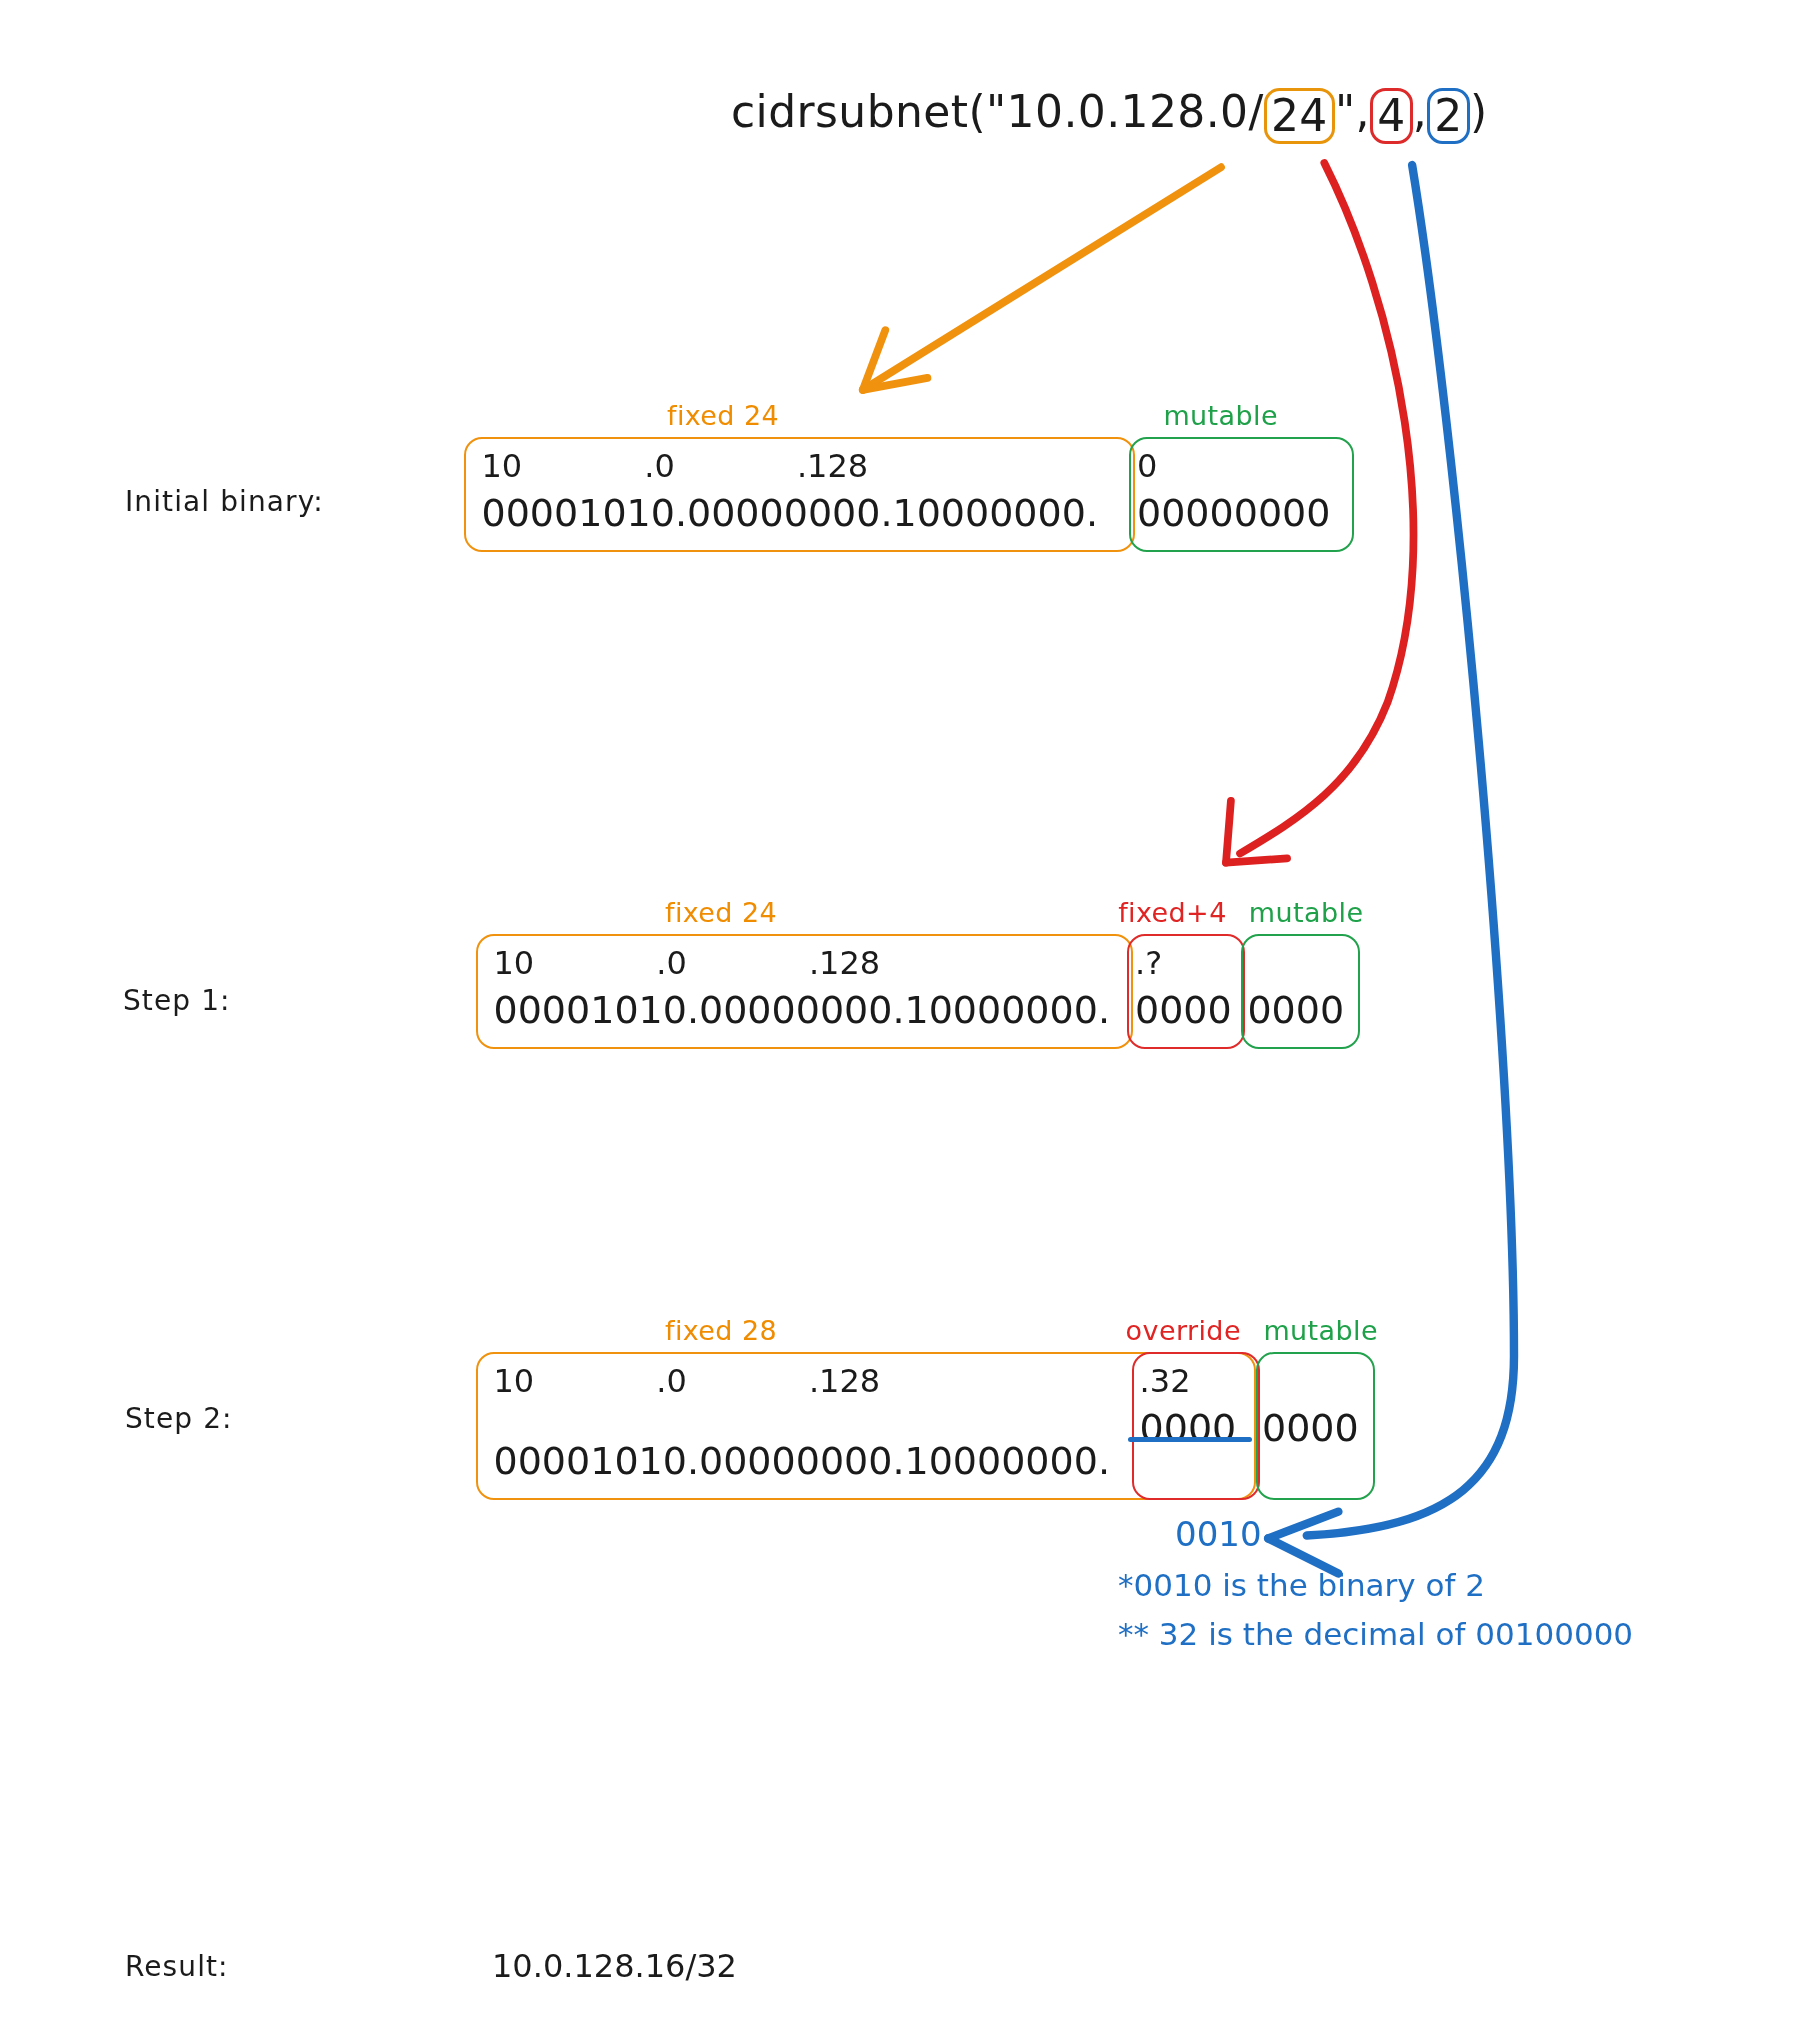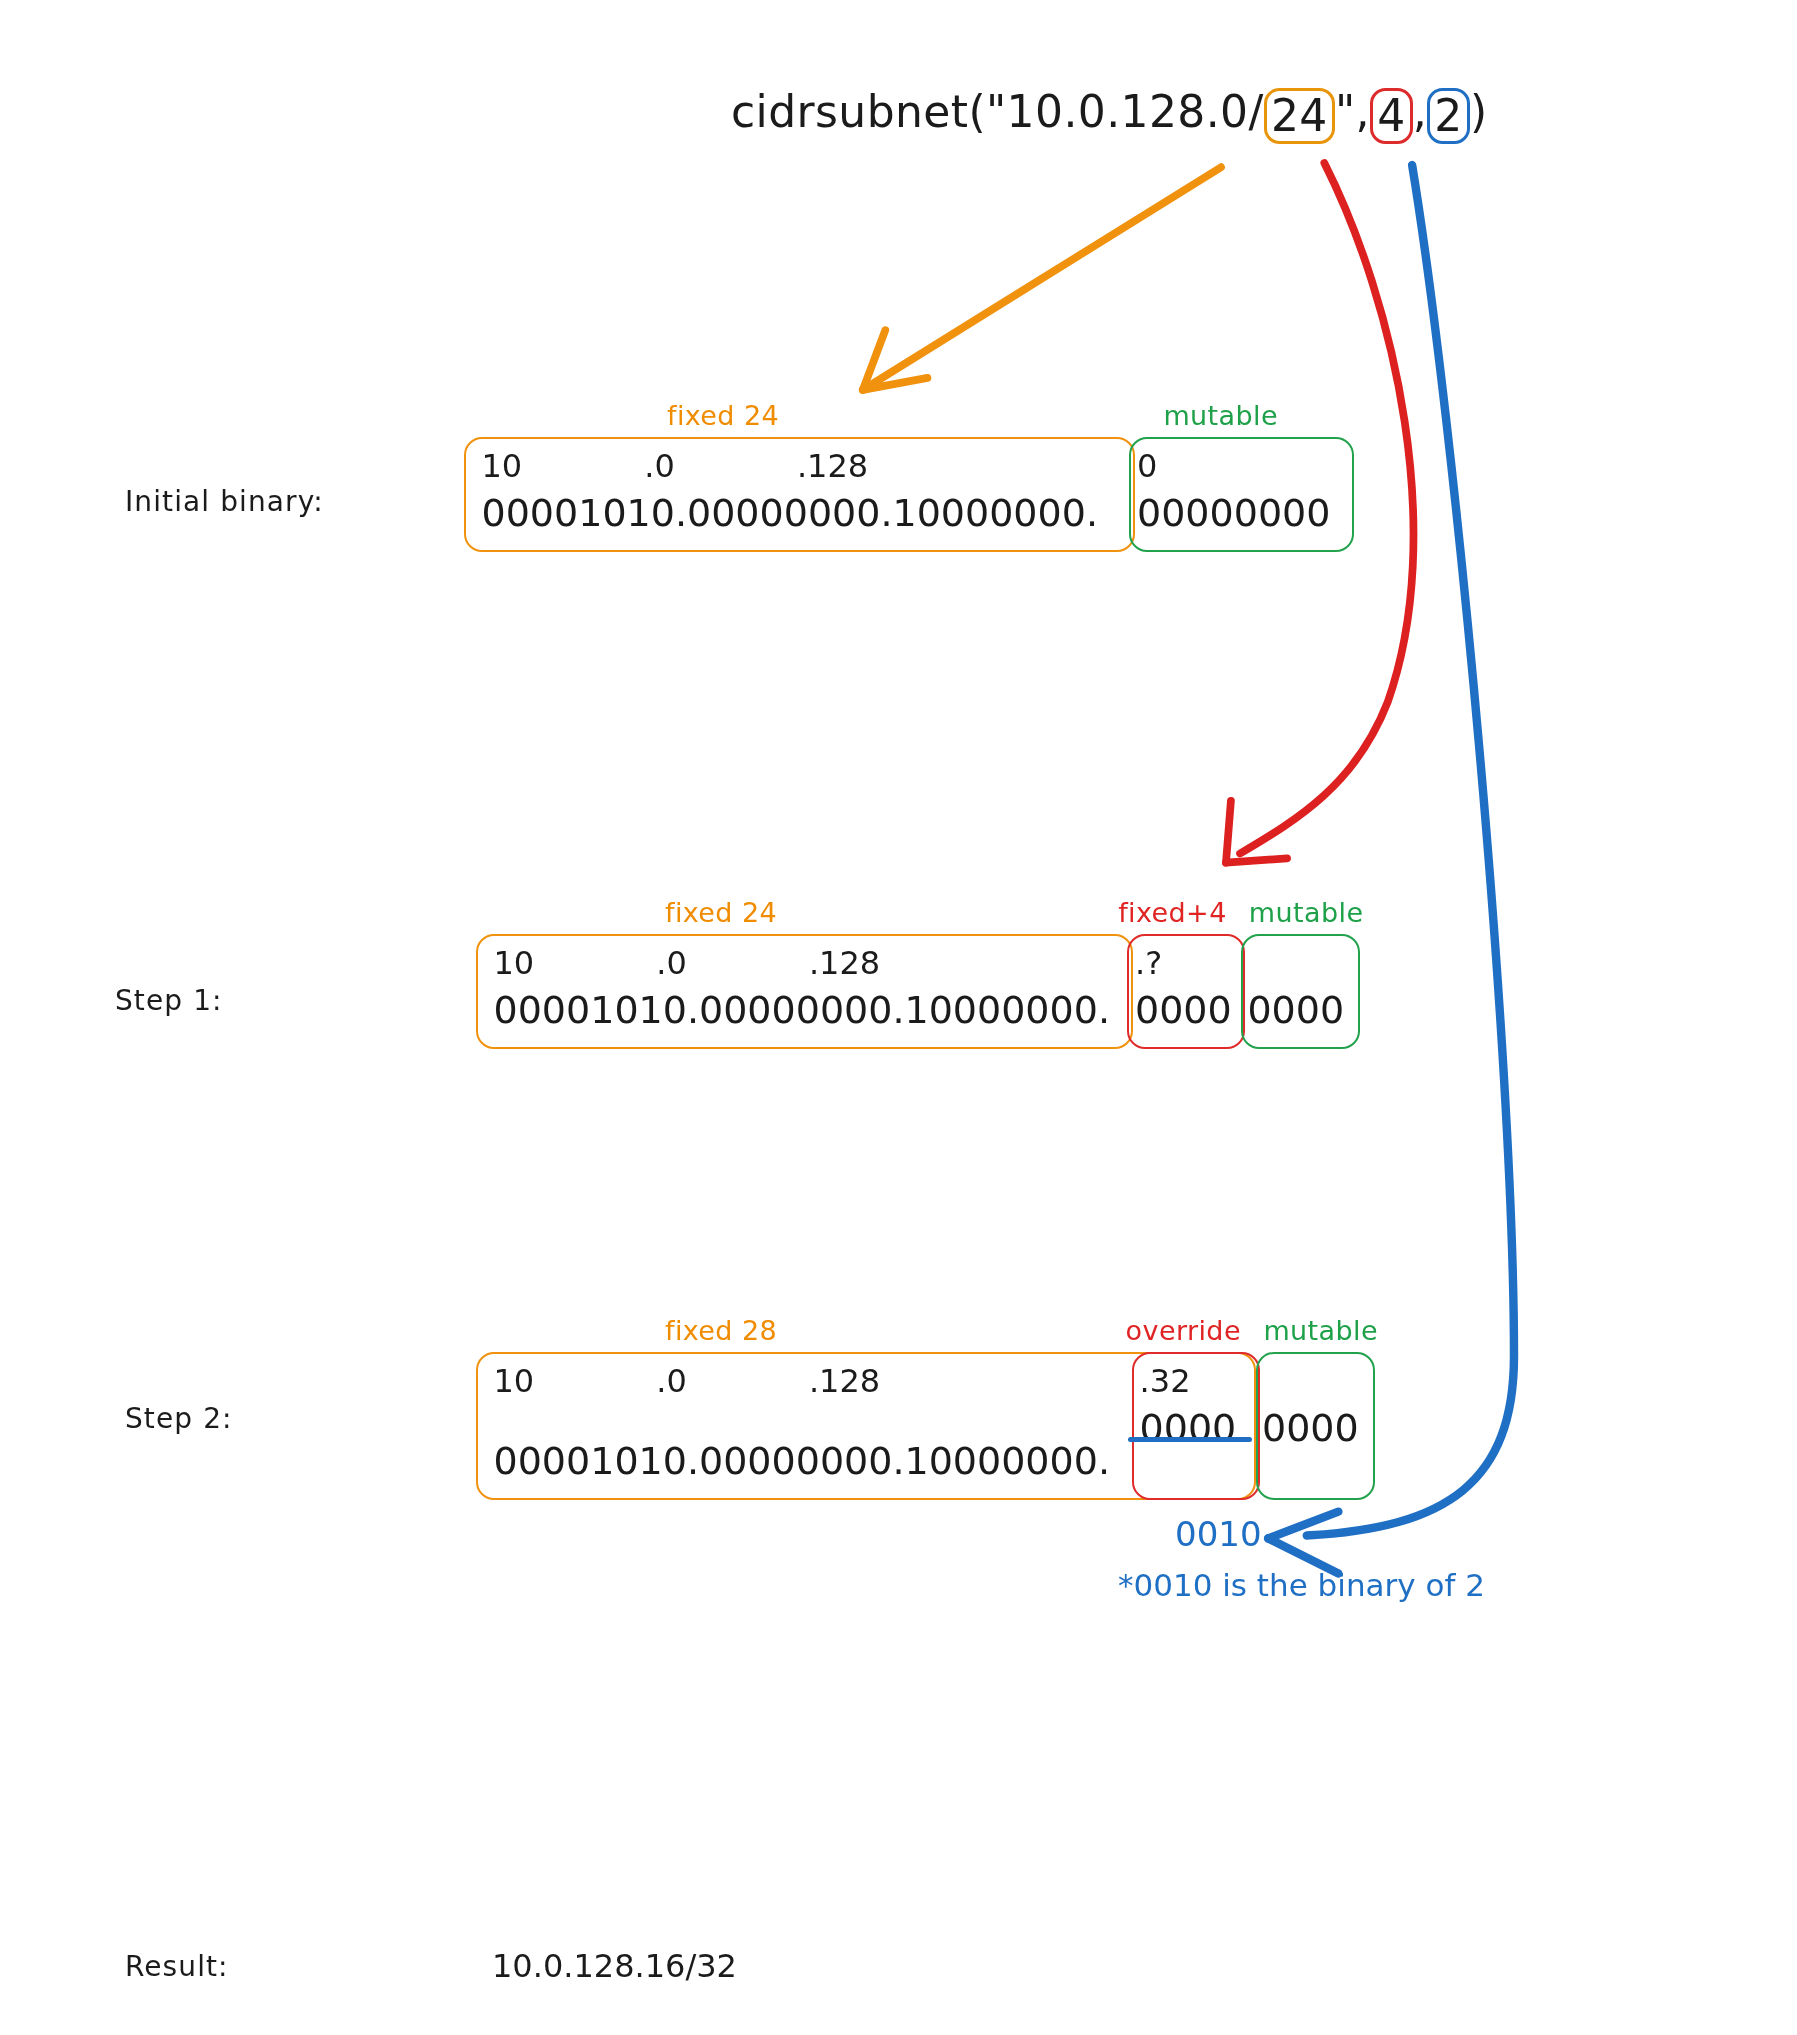--- a/index.html
+++ b/index.html
@@ -125,21 +125,21 @@
       </div>
 
       <div class="cell bx bx-green" style="width:225px;padding-left:5.6px;margin-left:-5.6px;">
         <div class="boxlabel lbl-green" style="left:32px;">mutable</div>
         <div class="dec">0</div>
         <div class="bin">00000000</div>
       </div>
     </div>
   </div>
 
-  <div class="rowlabel" style="left:115px;top:984px;">Step 1:</div>
+  <div class="rowlabel" style="left:123px;top:984px;">Step 1:</div>
 
   <div class="diagram" style="left:476px;top:934px;">
     <div class="strip">
       <div class="cell bx bx-orange" style="width:657px;padding-left:15.5px;">
         <div class="boxlabel lbl-orange" style="left:187px;">fixed 24</div>
         <div class="dec">10            .0            .128</div>
         <div class="bin">00001010.00000000.10000000.</div>
       </div>
       <div class="cell bx bx-red" style="width:118px;padding-left:5.6px;margin-left:-5.6px;">
         <div class="boxlabel lbl-red" style="left:-11.2px;">fixed+4</div>
@@ -174,18 +174,19 @@
         <div class="dec"></div>
         <div class="bin">0000</div>
       </div>
     </div>
   </div>
 
   <div class="blue-note" style="left:1175px;top:1514px;font-size:34px;">0010</div>
 
   <div class="blue-note" style="left:1118px;top:1567px;font-size:31px;">*0010 is the binary of 2</div>
 
+  <div class="blue-note" style="left:1118px;top:1616px;font-size:31px;">** 32 is the decimal of 00100000</div>
 
   <div class="result-label">Result:</div>
   <div class="result-value">10.0.128.16/32</div>
 
 </div>
 
 
 </body></html>

